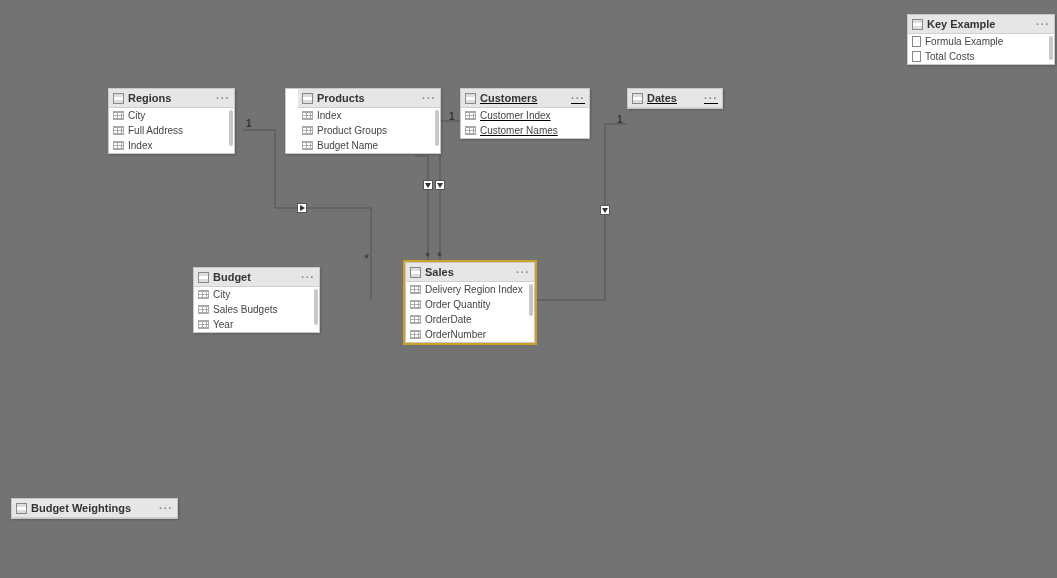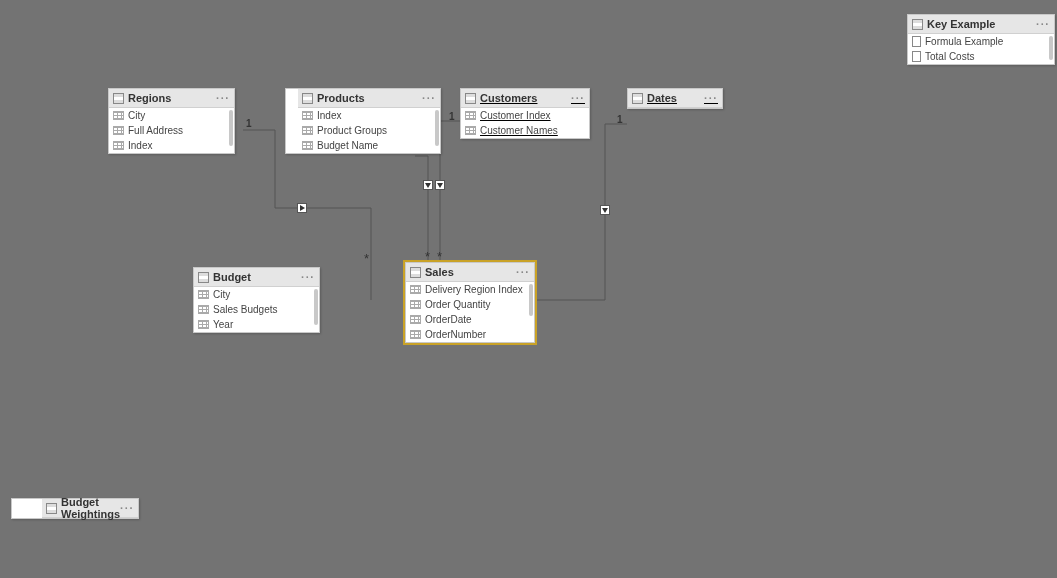--- a/index.html
+++ b/index.html
@@ -315,21 +315,21 @@
           <span>OrderDate</span>
         </div>
       <div class="field">
           <span class="col-icon"></span>
           <span>OrderNumber</span>
         </div>
       <div class="scroll-stub" style="height:32px;"></div>
     </div>
   </div>
 
-  <div class="table" style="left:11px; top:498px; width:128px;padding-left:30px;">
+  <div class="table" style="left:11px; top:498px; width:167px;">
     <div class="title">
       <span class="title-icon"></span>
       <span>Budget Weightings</span>
       <span class="more">···</span>
     </div>
   </div>
 
 </div>
 
 </body></html>

